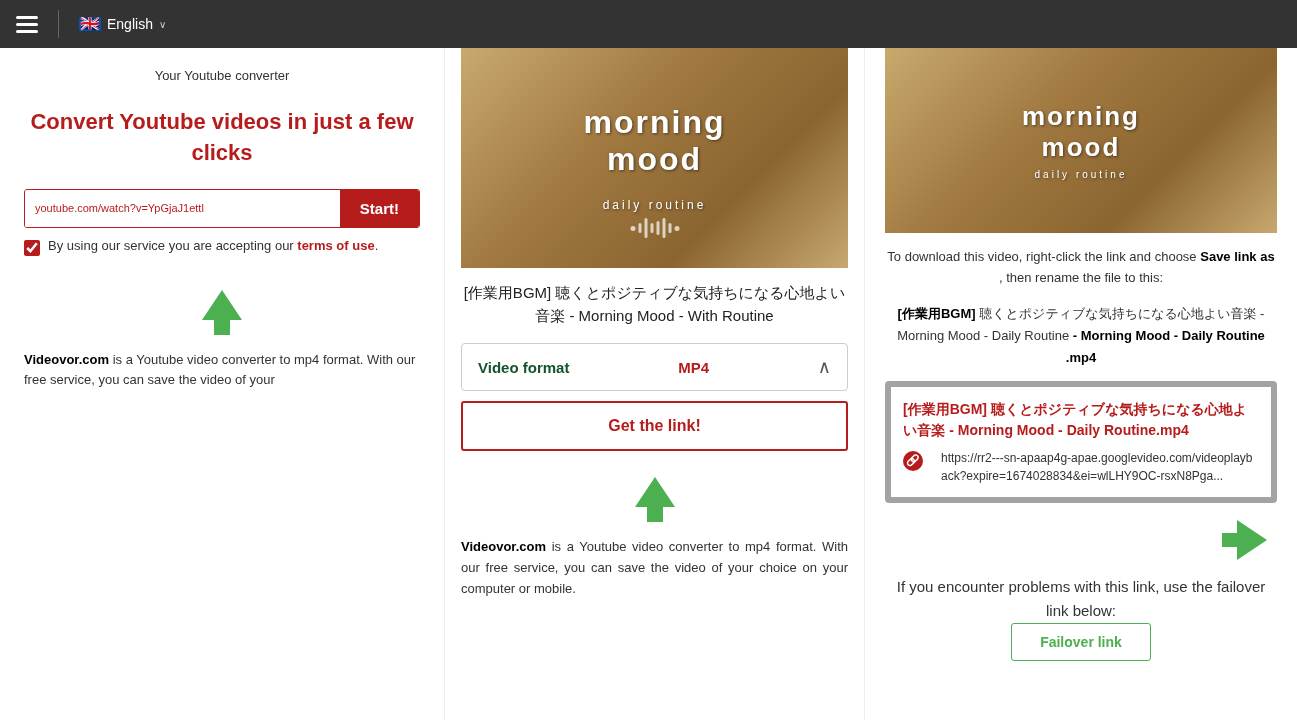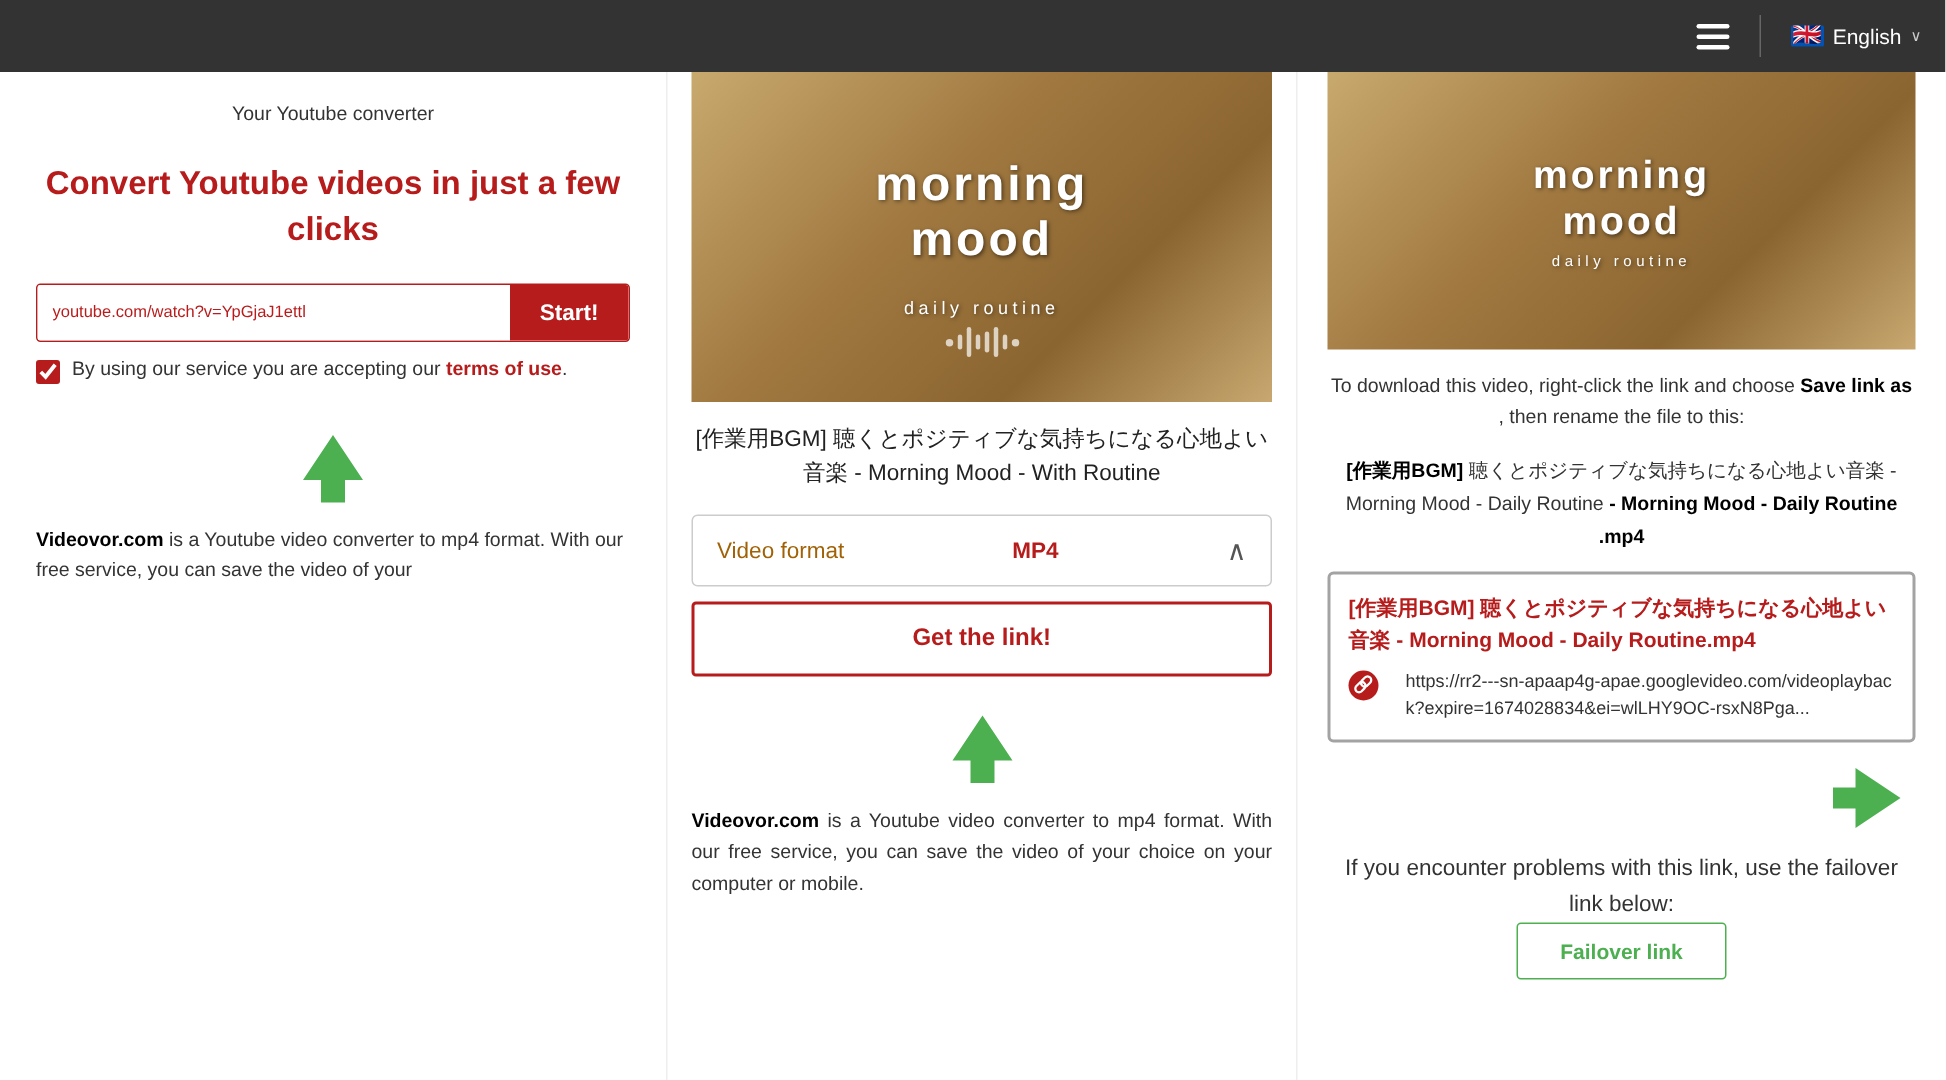--- a/index.html
+++ b/index.html
@@ -6,21 +6,20 @@
     body { font-family: Arial, sans-serif; font-size: 14px; background: #fff; display: flex; flex-direction: column; width: 1297px; min-height: 720px; overflow: hidden; }
 
     
     .header {
       background: #333;
       height: 48px;
       display: flex;
       align-items: center;
       padding: 0 16px;
       gap: 20px;
-      justify-content: flex-end;
     }
     .hamburger-icon {
       display: flex; flex-direction: column; gap: 4px; cursor: pointer;
     }
     .hamburger-icon span {
       display: block; width: 22px; height: 3px; background: #fff; border-radius: 2px;
     }
     .divider-v {
       width: 1px; height: 28px; background: #666;
     }
@@ -190,21 +189,21 @@
     .format-selector {
       border: 1px solid #ccc;
       border-radius: 4px;
       padding: 12px 16px;
       display: flex;
       align-items: center;
       justify-content: space-between;
       margin-bottom: 10px;
       cursor: pointer;
     }
-    .format-label { font-weight: normal; font-size: 15px; color: #a16207; }
+    .format-label { font-weight: bold; font-size: 15px; color: #14532d; }
     .format-value { color: #b71c1c; font-size: 15px; font-weight: bold; }
     .format-chevron { font-size: 18px; color: #555; }
     .get-link-btn {
       width: 100%;
       border: 2px solid #b71c1c;
       background: #fff;
       color: #b71c1c;
       font-size: 16px;
       font-weight: bold;
       padding: 14px;
@@ -252,21 +251,21 @@
     .download-instruction strong { color: #000; }
     .filename-box {
       font-size: 13px;
       color: #333;
       line-height: 1.7;
       margin-bottom: 12px;
       text-align: center;
     }
     .filename-box strong { color: #000; }
     .link-card {
-      border: 2px solid #a3a3a3;
+      border: 6px solid #a3a3a3;
       border-radius: 4px;
       padding: 12px;
       margin-bottom: 12px;
     }
     .link-card-title {
       color: #b71c1c;
       font-size: 14px;
       font-weight: bold;
       line-height: 1.5;
       margin-bottom: 8px;

